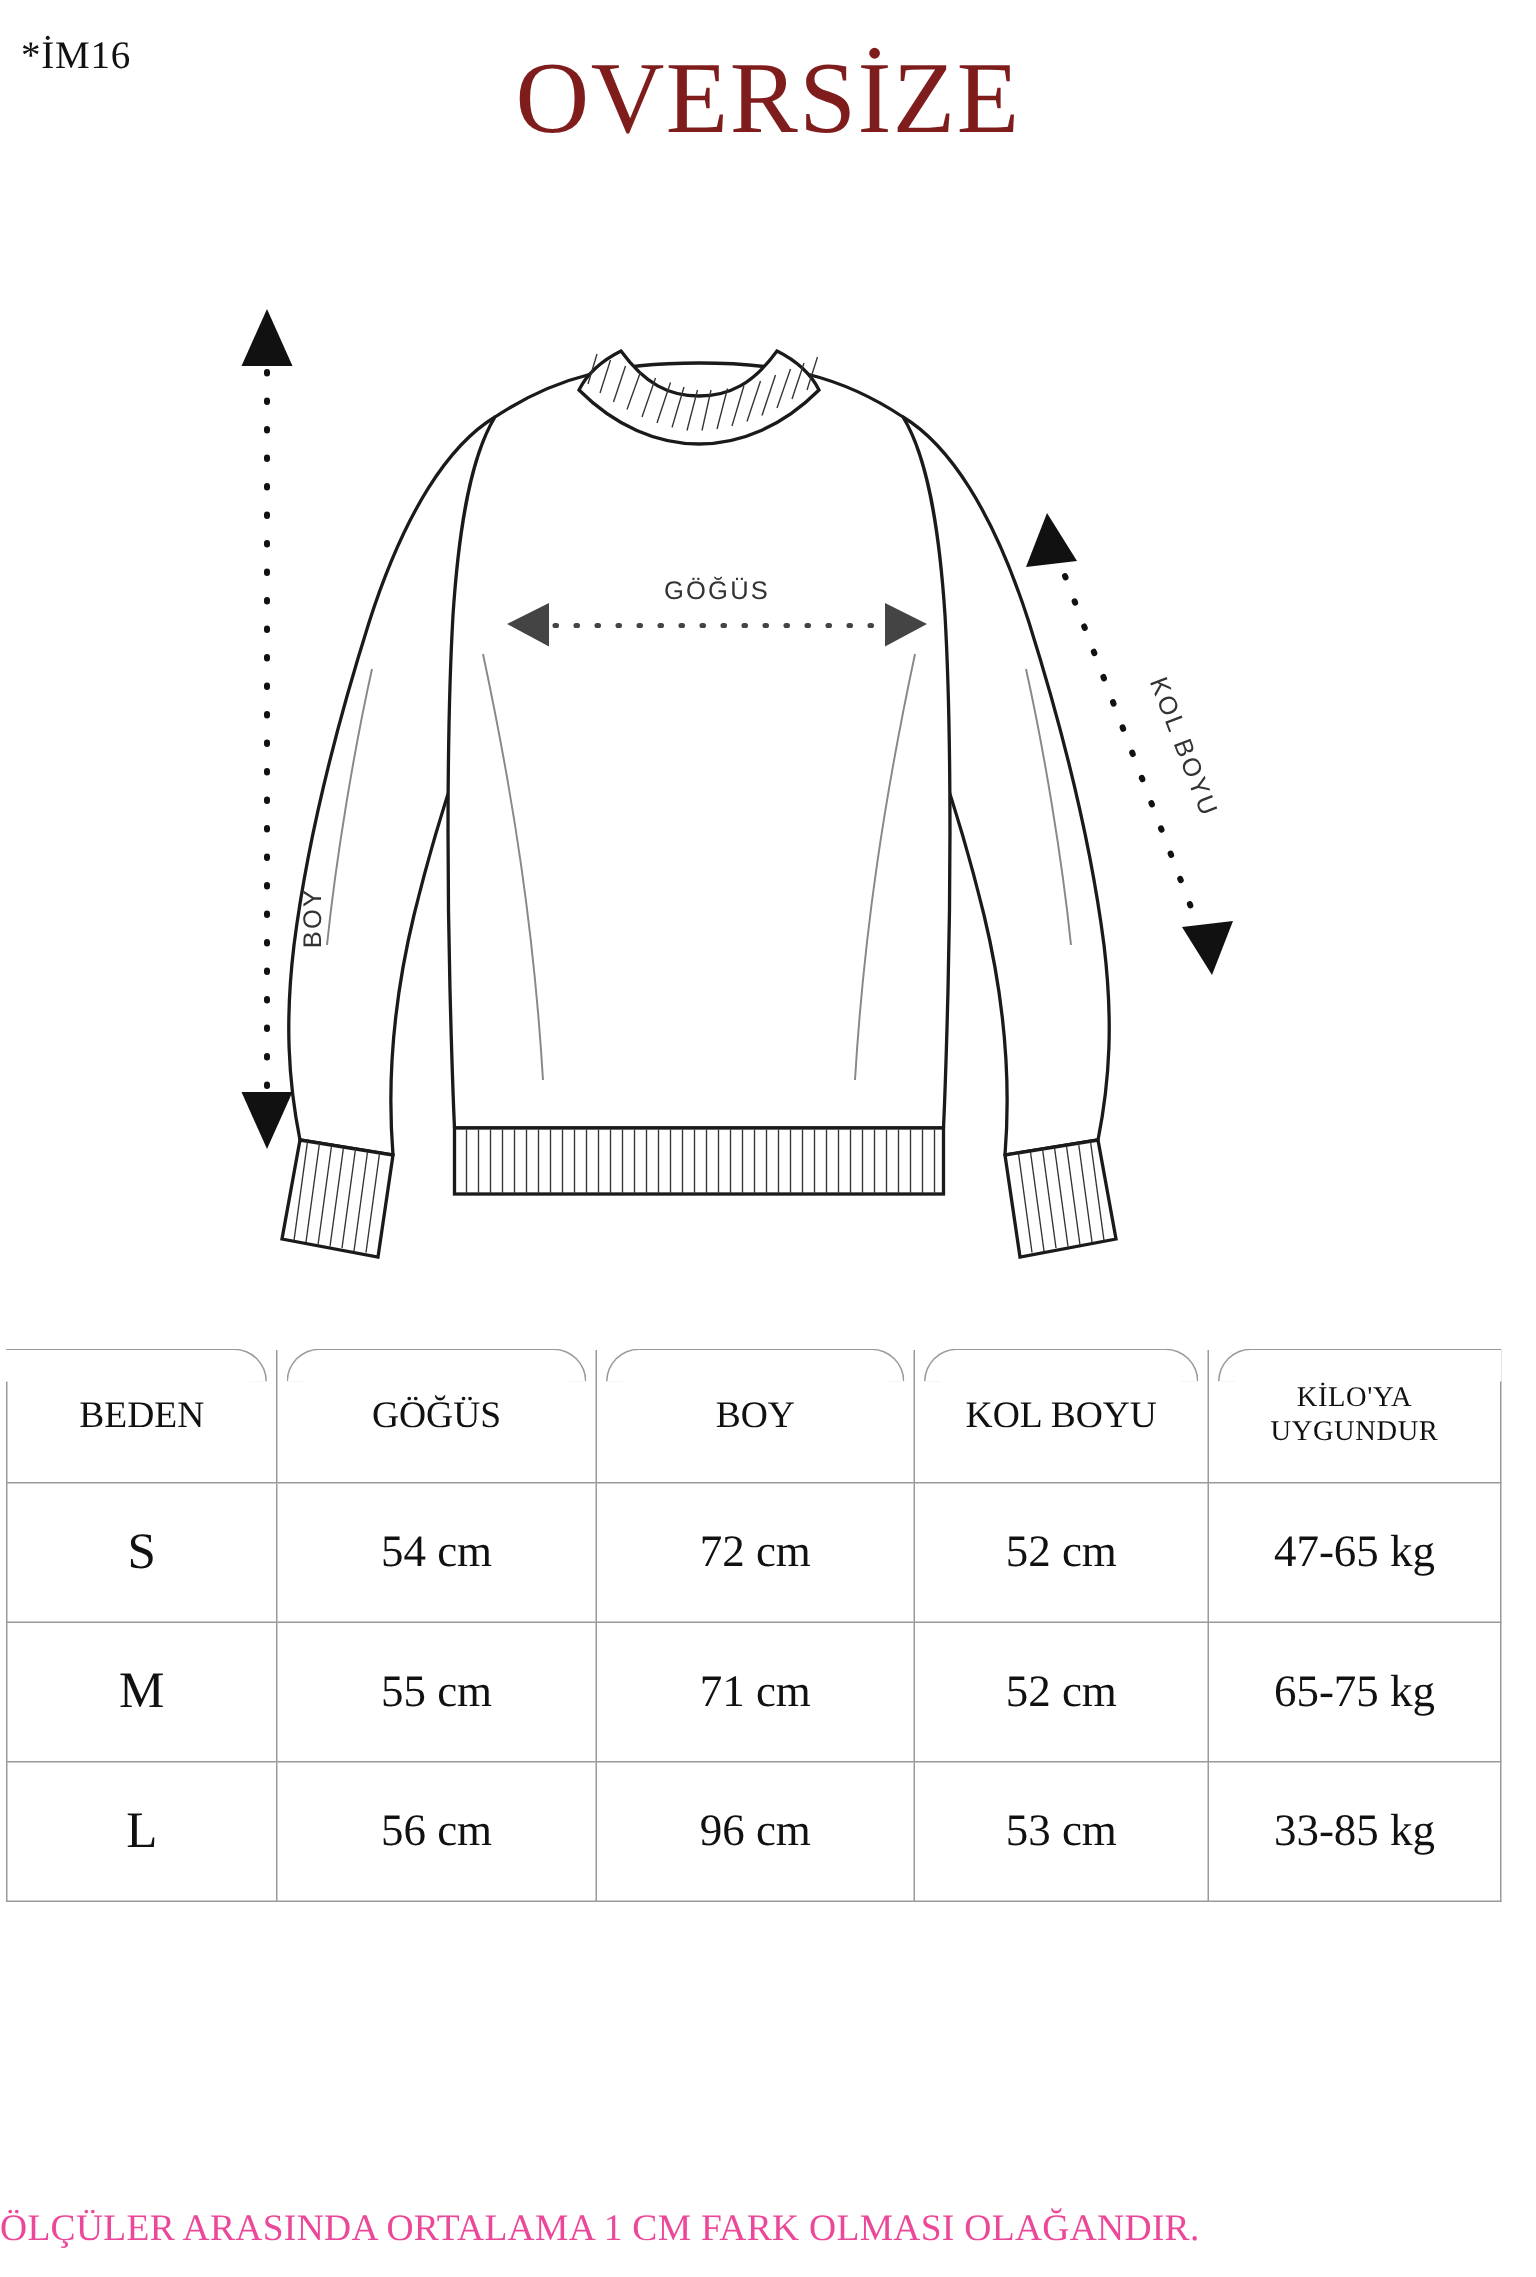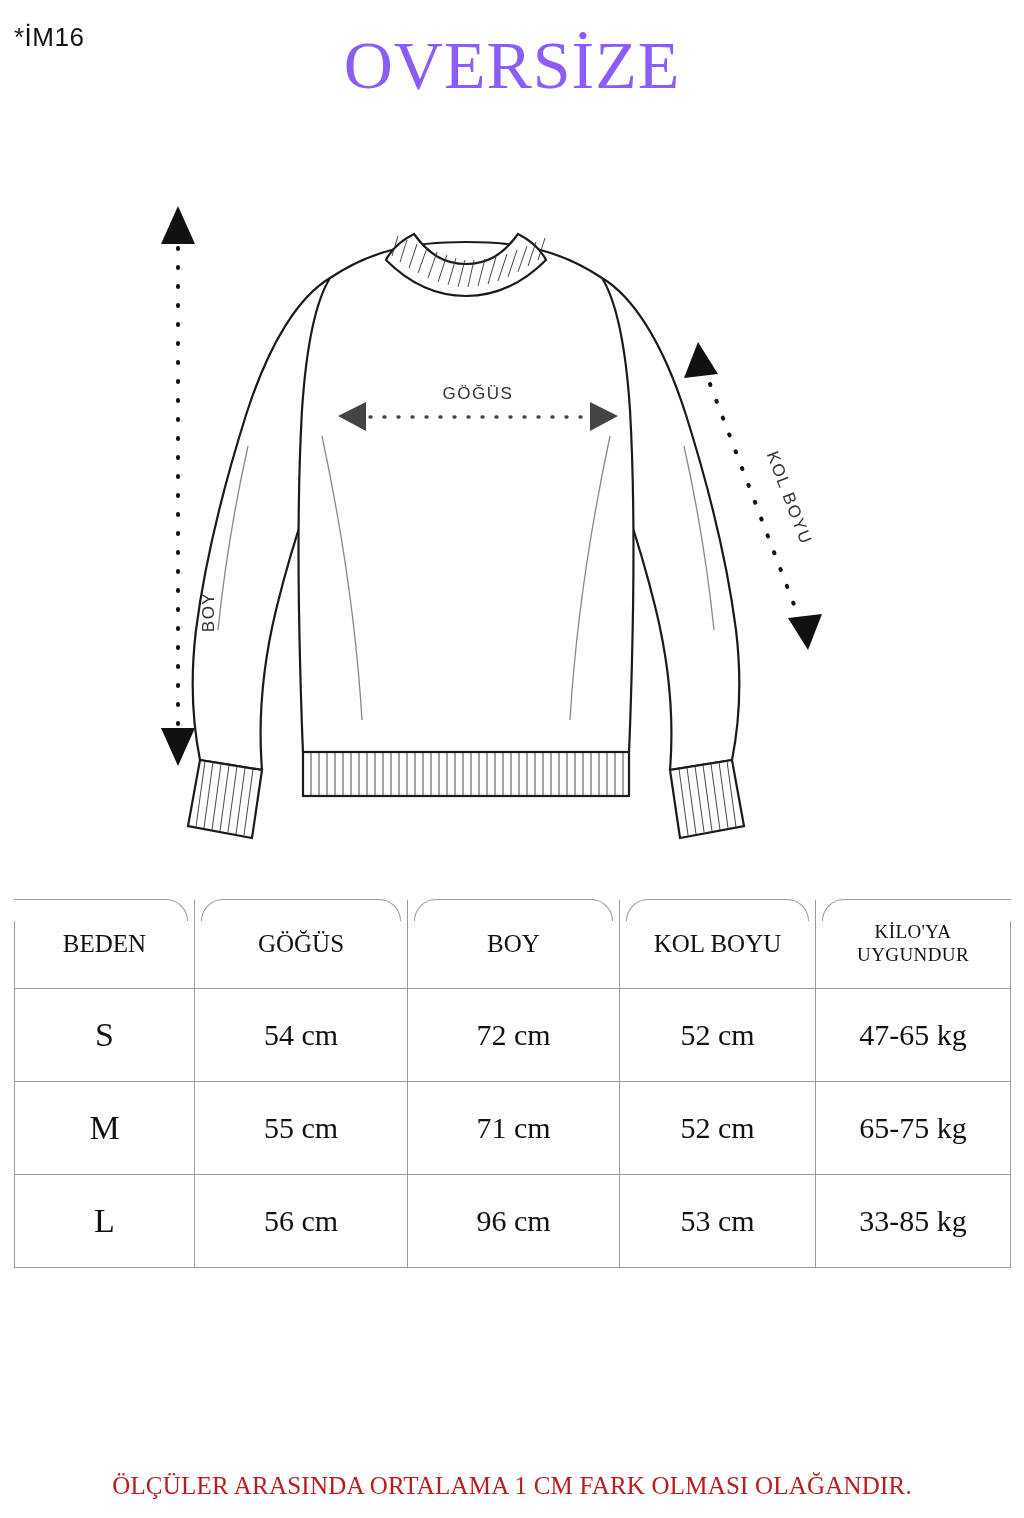--- a/index.html
+++ b/index.html
@@ -15,57 +15,57 @@
     font-family: "Liberation Serif", serif;
     color: #111111;
     overflow: hidden;
   }
 
   
   #sku-code {
     position: absolute;
     left: 14px;
     top: 22px;
-    font-family: Liberation Sans, sans-serif;
+    font-family: Liberation Serif, serif;
     font-size: 26px;
     letter-spacing: 0.5px;
     color: #111;
   }
   #main-title {
     position: absolute;
     top: 26px;
     left: 0;
     width: 1024px;
     text-align: center;
     font-family: "Liberation Serif", serif;
     font-size: 68px;
     font-weight: 400;
     letter-spacing: 1px;
-    color: #8b5cf6;
+    color: #7f1d1d;
   }
 
   
   #illustration {
     position: absolute;
     left: 0;
     top: 200px;
     width: 1024px;
     height: 690px;
   }
   #illustration svg { display: block; }
 
   .dim-label {
     font-family: "Liberation Sans", sans-serif;
     fill: #333;
   }
 
   
   #size-table {
     position: absolute;
-    left: 14px;
+    left: 4px;
     top: 900px;
     width: 996px;
     border-collapse: collapse;
     table-layout: fixed;
   }
   #size-table td, #size-table th {
     border: 1px solid #9a9a9a;
     text-align: center;
     font-family: "Liberation Serif", serif;
     font-weight: 400;
@@ -113,25 +113,25 @@
   col.c2 { width: 213px; }
   col.c3 { width: 212px; }
   col.c4 { width: 196px; }
   col.c5 { width: 195px; }
 
   #footnote {
     position: absolute;
     top: 1472px;
     left: 0;
     width: 1024px;
-    text-align: center;
+    text-align: left;
     font-family: "Liberation Serif", serif;
     font-size: 25px;
     letter-spacing: 0.2px;
-    color: #b91c1c;
+    color: #ec4899;
   }
 </style>
 </head>
 <body>
 
 <div id="sku-code">*İM16</div>
 <div id="main-title">OVERSİZE</div>
 
 <div id="illustration">
   <svg width="1024" height="690" viewBox="0 0 1024 690" xmlns="http://www.w3.org/2000/svg">

